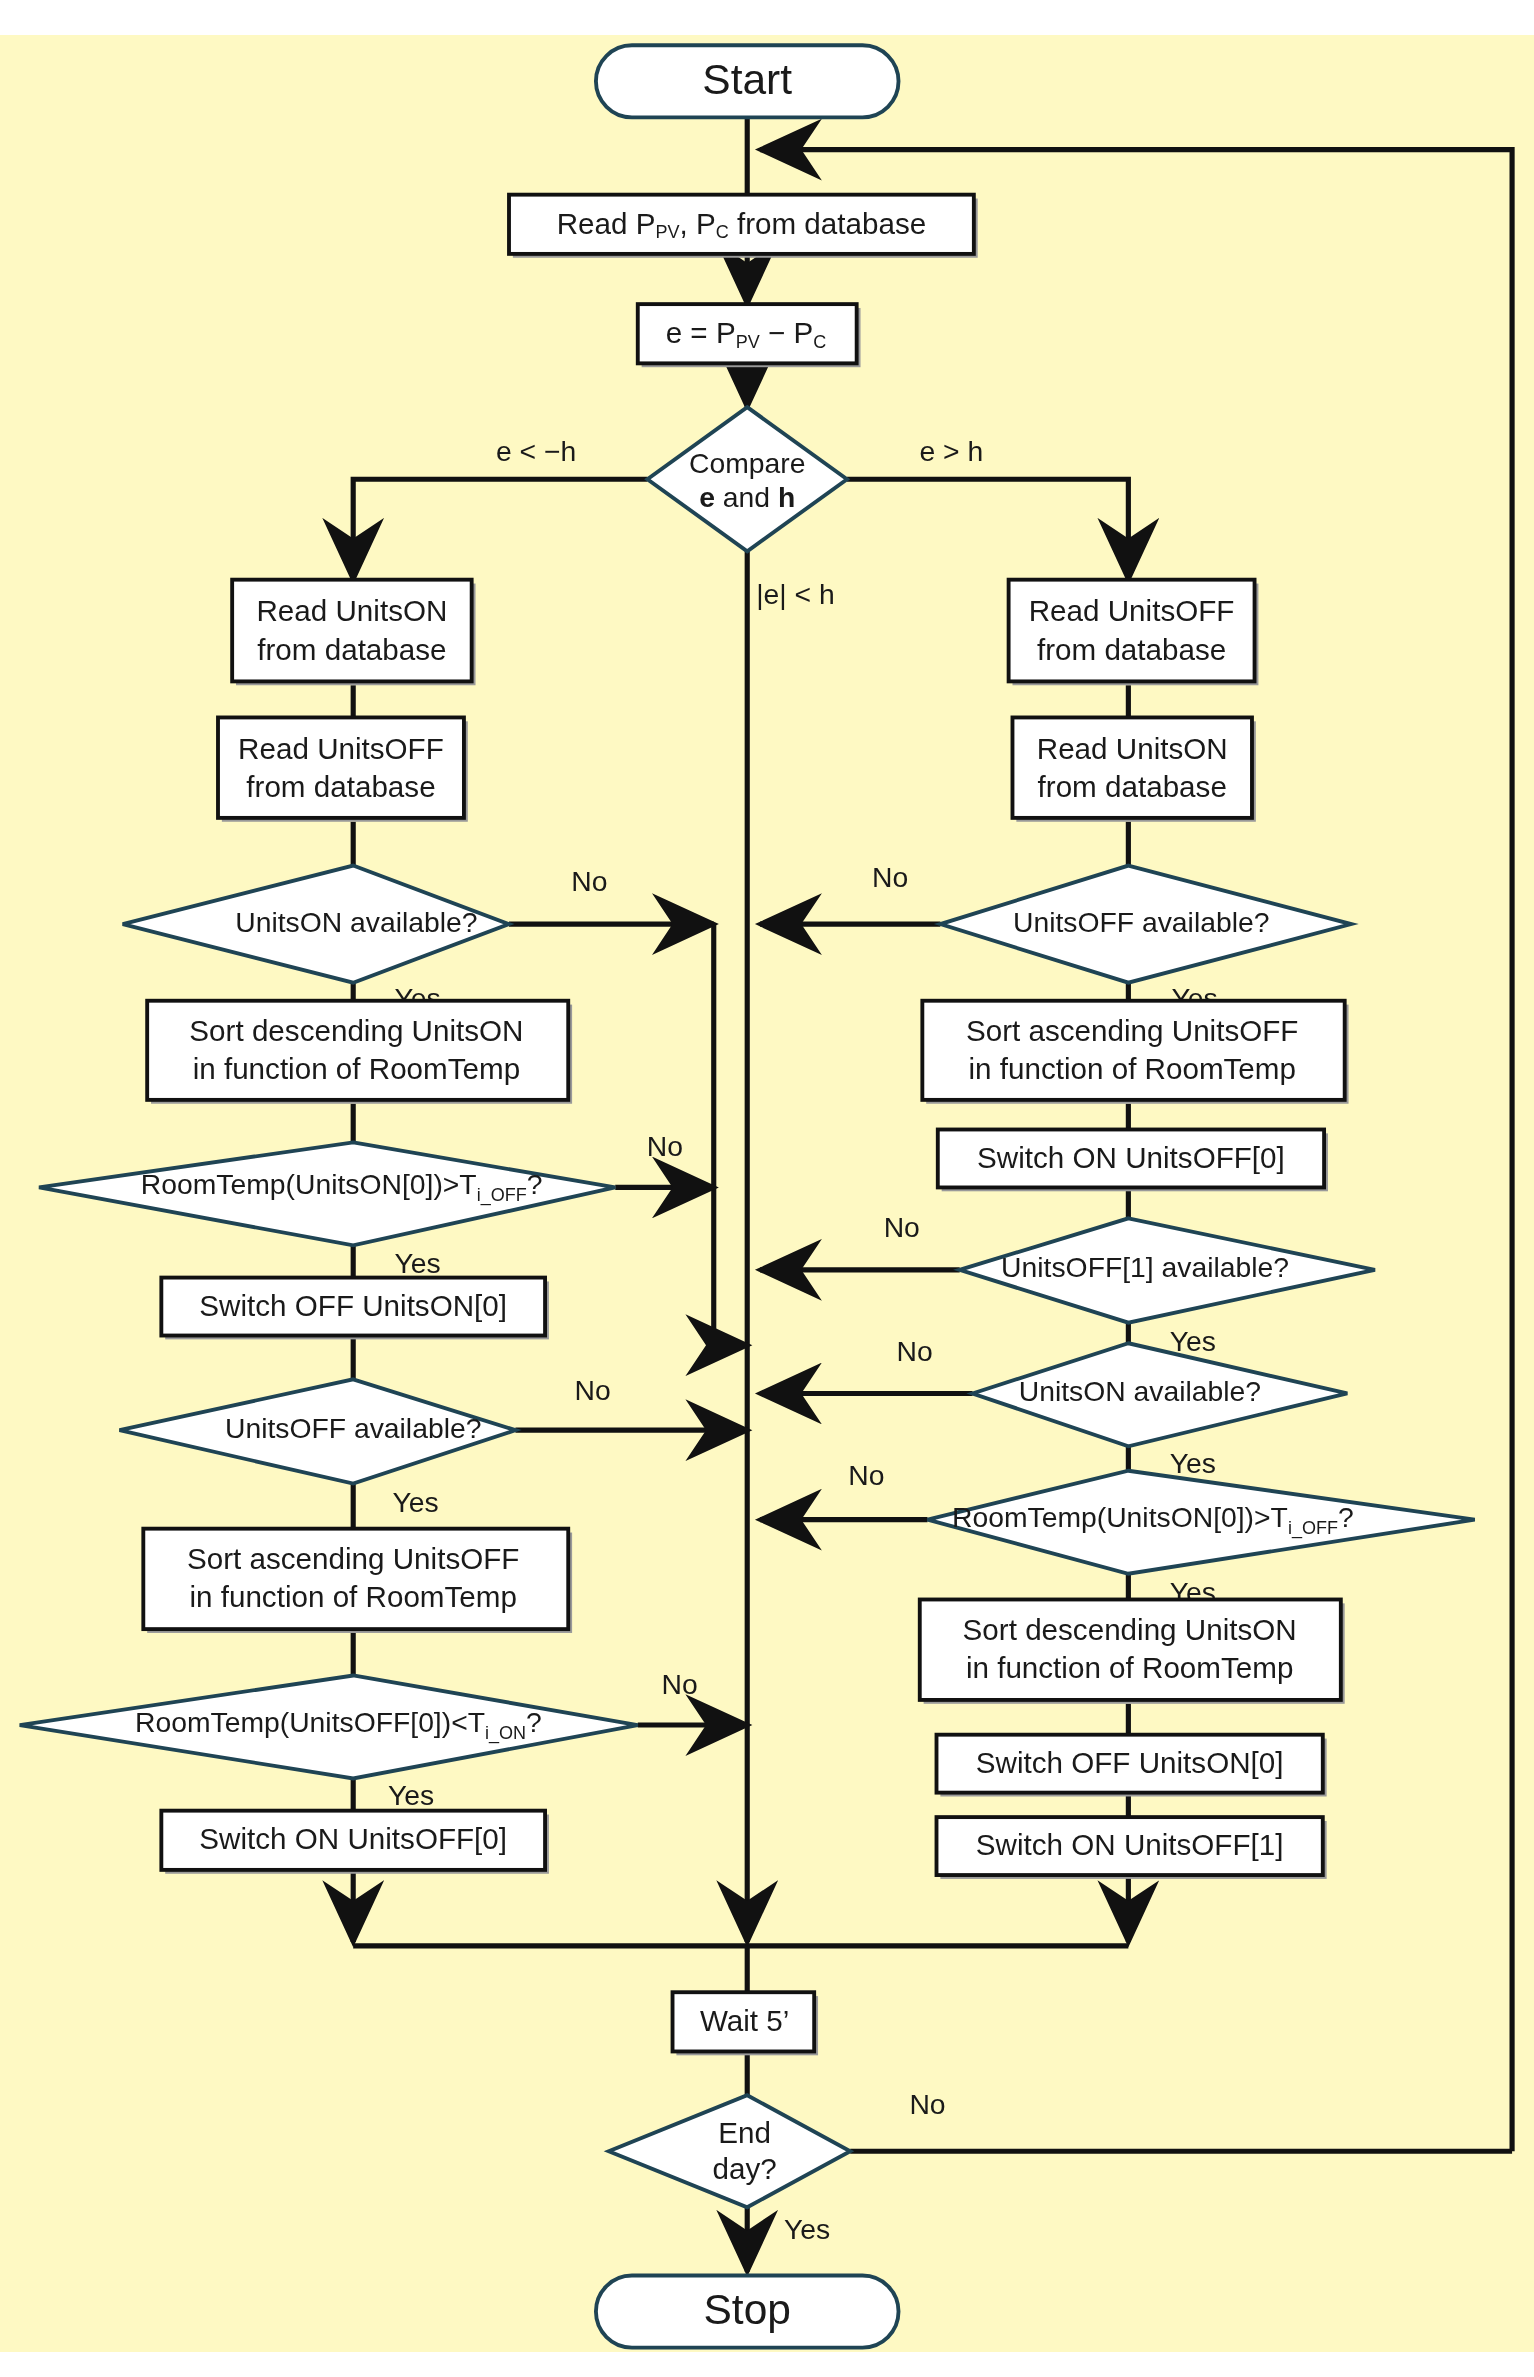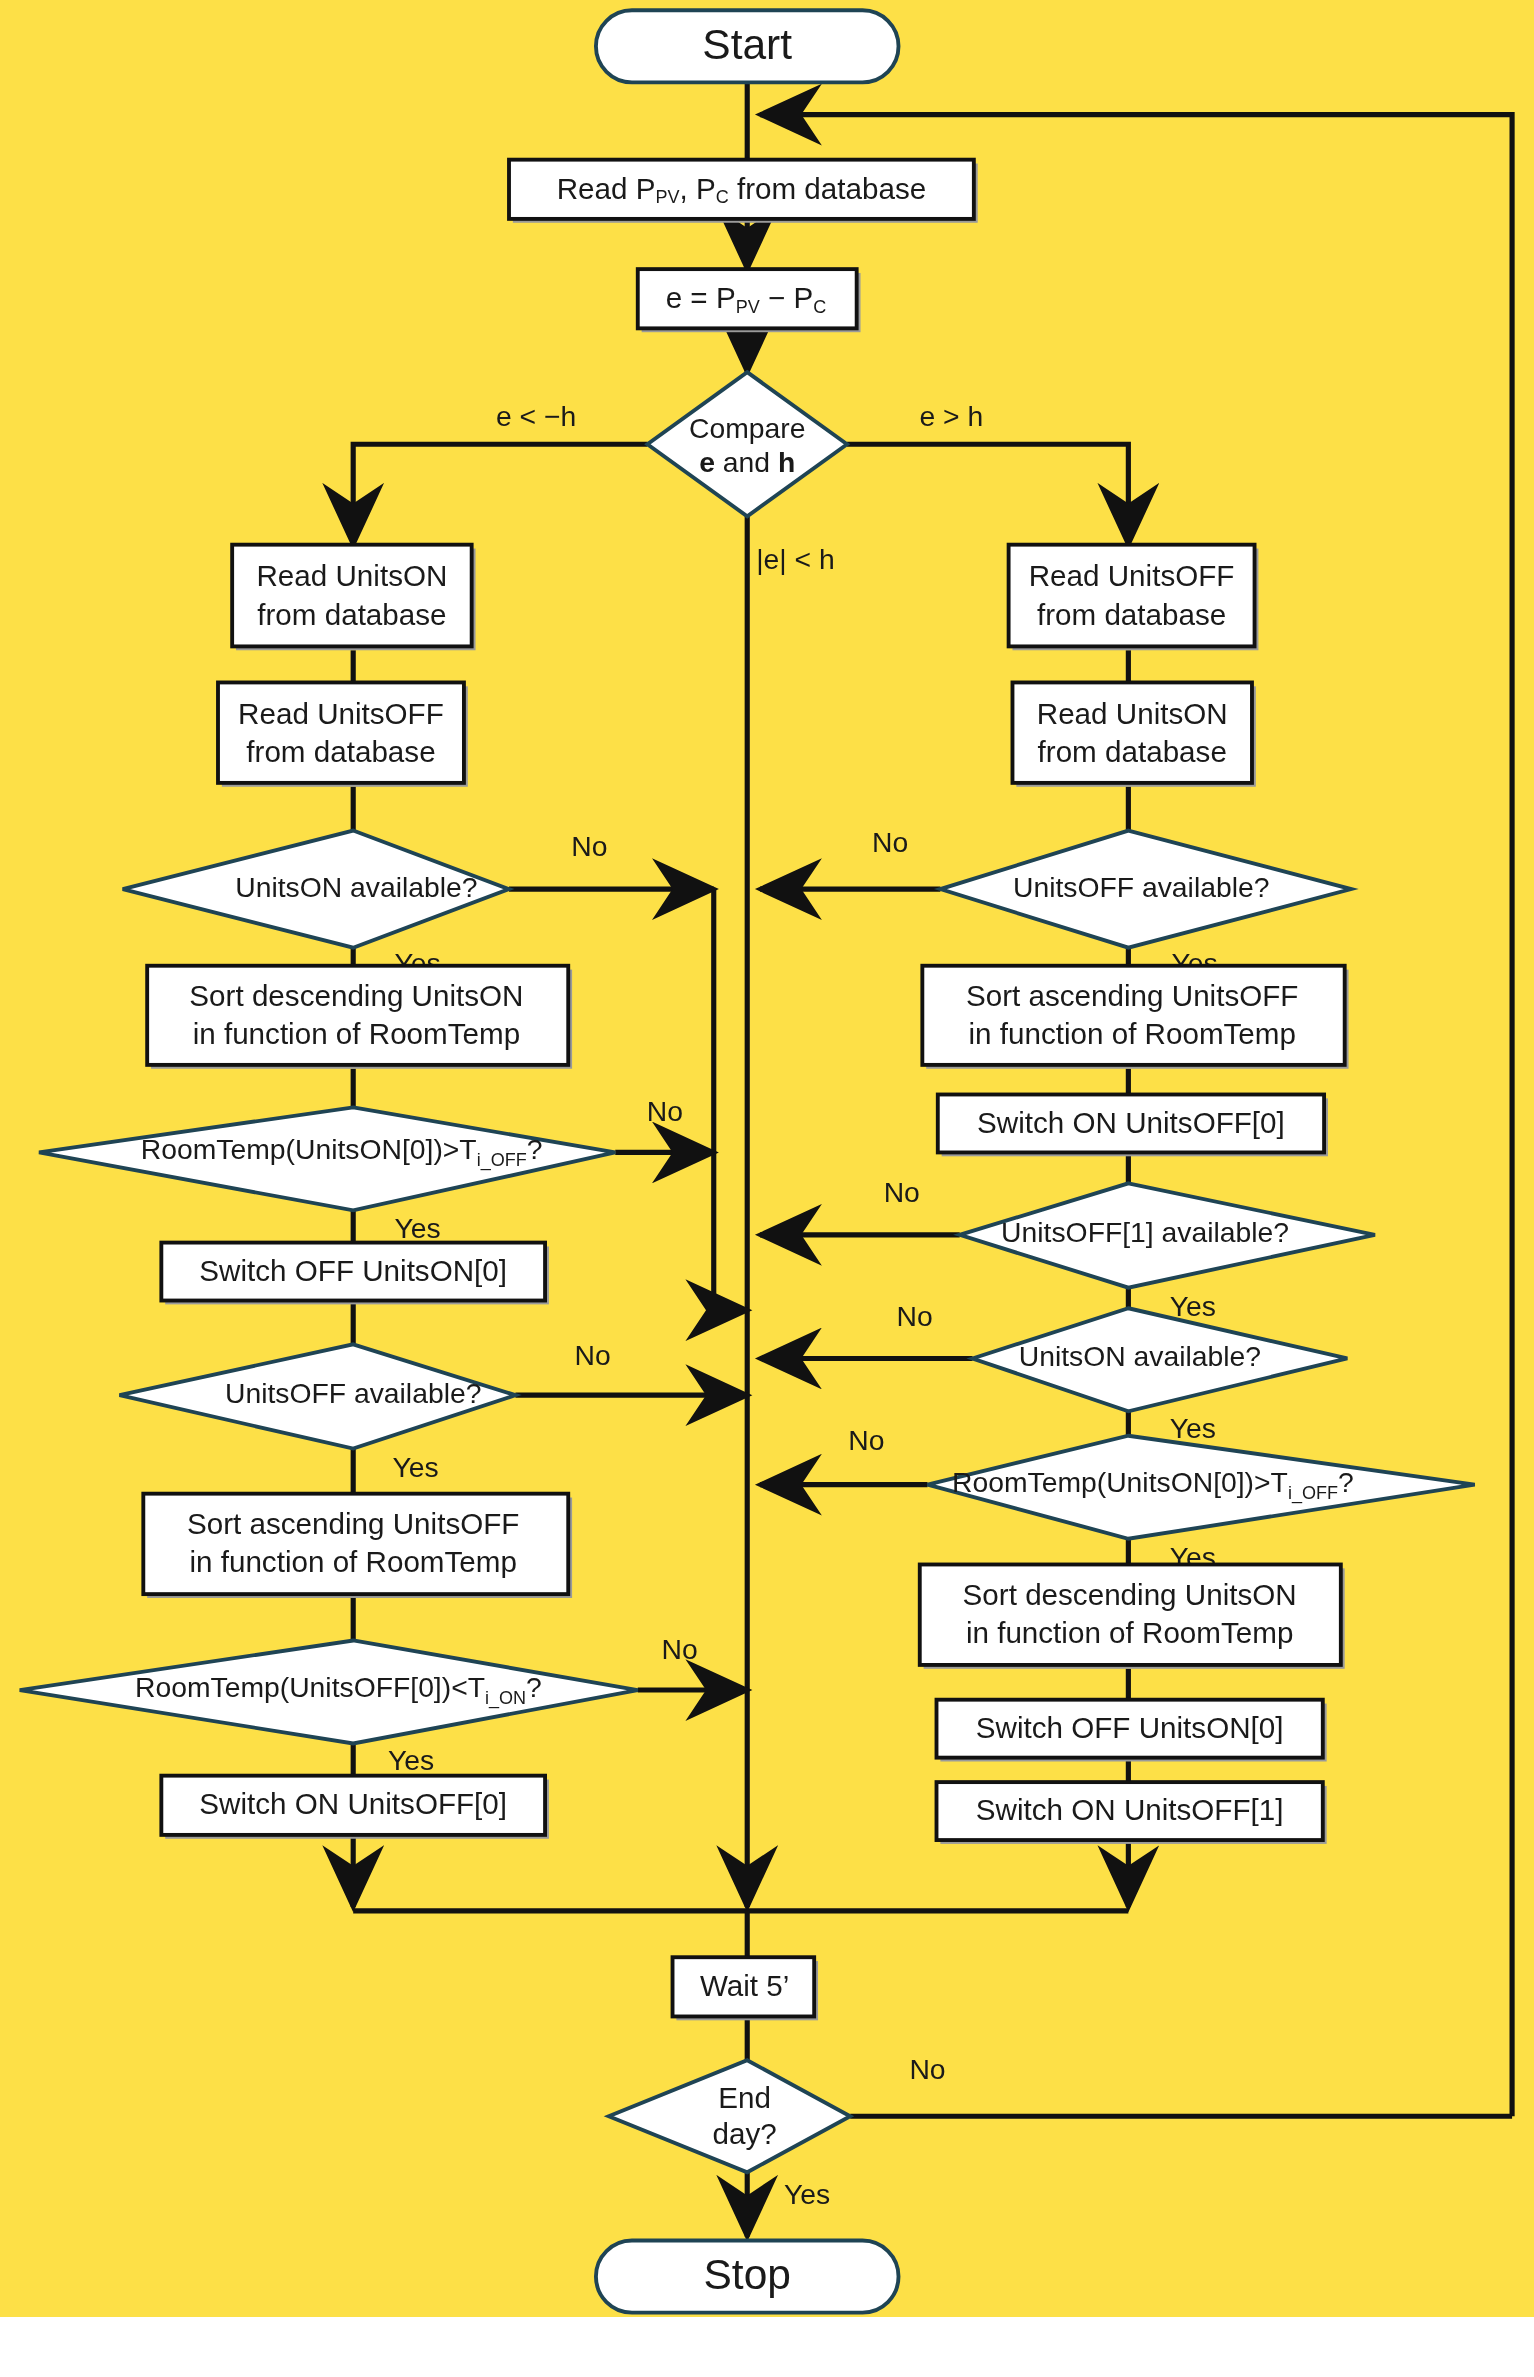--- a/index.html
+++ b/index.html
@@ -1,17 +1,17 @@
 <!DOCTYPE html>
 <html style="font-size:10.3px"><head>
 <meta charset="utf-8">
 <style>
   html,body{margin:0;padding:0;background:#fff;}
   body{font-family:"Liberation Sans",sans-serif;}
-  #stage{position:relative;width:1535px;height:2317px;background:#fde047;overflow:hidden;}
+  #stage{position:relative;width:1535px;height:2317px;background:#fef9c3;overflow:hidden;margin-top:35px;}
   svg{position:absolute;left:0;top:0;width:1535px;height:2377px;}
   .node-txt{font-family:"Liberation Sans",sans-serif;fill:#1a1a1a;text-anchor:middle;dominant-baseline:middle;}
   .t44{font-size:44px;}
   .t46{font-size:46px;}
   .t66{font-size:66px;}
   .sub{font-size:28px;}
   .edge-lbl{font-family:"Liberation Sans",sans-serif;fill:#1a1a1a;font-size:44px;text-anchor:middle;dominant-baseline:middle;}
   .bx{fill:#ffffff;stroke:#111111;stroke-width:6;}
   .dia{fill:#ffffff;stroke:#1F4454;stroke-width:6;}
   .term{fill:#ffffff;stroke:#1F4454;stroke-width:6;}

